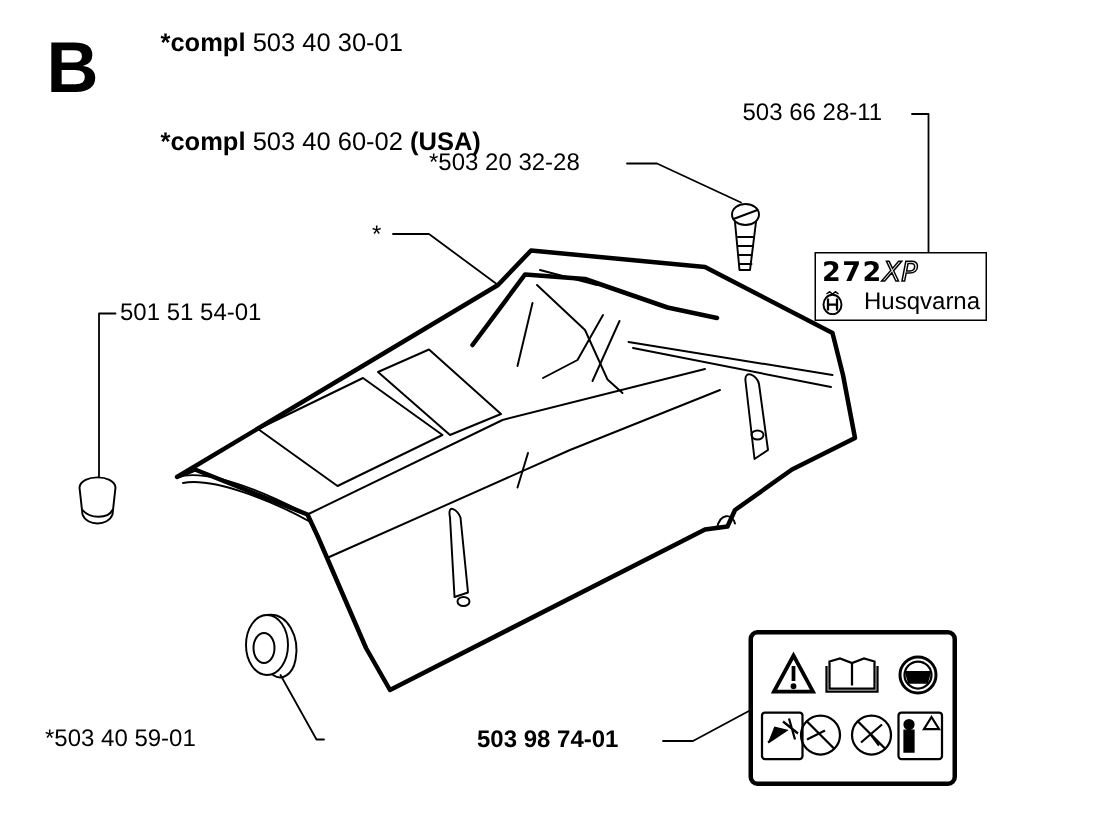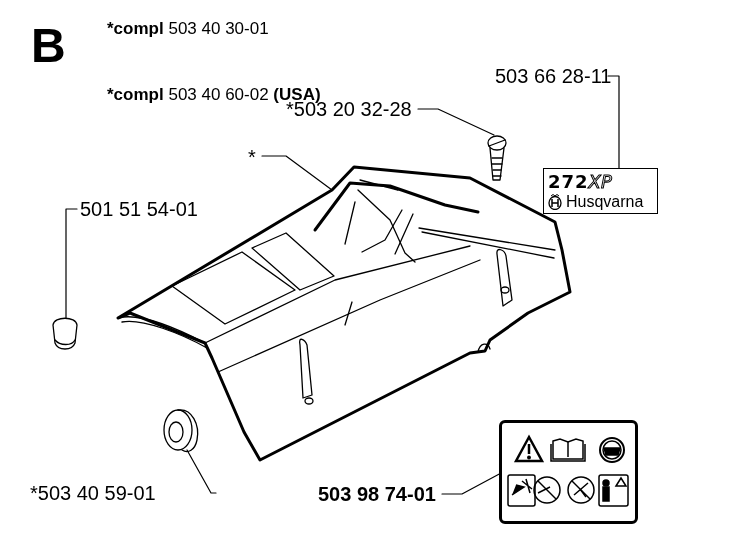--- a/index.html
+++ b/index.html
@@ -1,21 +1,21 @@
 <!DOCTYPE html>
 <html><head>
   <meta charset="utf-8">
   <style>
     html, body { margin: 0; padding: 0; background: #ffffff; }
     body { width: 734px; height: 559px; position: relative; overflow: hidden; font-family: "Liberation Sans", sans-serif; color: #000; }
     .abs { position: absolute; }
     .section-letter { left: 31px; top: 22px; font-size: 48px; font-weight: bold; line-height: 48px; }
     .header-line { font-size: 17px; line-height: 18px; white-space: nowrap; }
     .header-line b { font-weight: bold; }
-    .label { font-size: 20px; line-height: 18px; white-space: nowrap; }
+    .label { font-size: 16px; line-height: 18px; white-space: nowrap; }
     .label-bold { font-weight: bold; }
     svg.art { position: absolute; left: 0; top: 0; }
     .decal { border: 1px solid #000; background: #fff; }
     .decal-272 { font-family: "DejaVu Sans", sans-serif; font-weight: bold; font-size: 18px; letter-spacing: 1px; line-height: 22px; }
     .decal-xp { font-family: "DejaVu Sans", sans-serif; font-size: 18px; color: #fff; -webkit-text-stroke: 1px #000; font-style: italic; margin-top: 48px; }
     .decal-brand { font-size: 16px; line-height: 18px; }
     .warn-panel { border: 3px solid #000; border-radius: 6px; background: #fff; }
   </style>
 </head>
 <body>
@@ -100,21 +100,21 @@
 <div class="abs label" style="left:286px; top:100px;">*503 20 32-28</div>
 <div class="abs label" style="left:248px; top:148px;">*</div>
 <div class="abs label" style="left:80px; top:200px;">501 51 54-01</div>
 <div class="abs label" style="left:30px; top:484px;">*503 40 59-01</div>
 <div class="abs label label-bold" style="left:318px; top:485px;">503 98 74-01</div>
 
 <div class="abs decal" style="left:543px; top:168px; width:113px; height:44px;">
   <div style="position:absolute; left:4px; top:2px;">
     <span class="decal-272">272</span><span class="decal-xp">XP</span>
   </div>
-  <div style="position:absolute; left:4px; top:24px; display:flex; align-items:center; gap:4px;">
+  <div style="position:absolute; left:4px; top:24px; display:flex; align-items:center; gap:14px;">
     <svg width="14" height="16" viewBox="0 0 14 16">
       <ellipse cx="7" cy="9" rx="6" ry="6.5" fill="none" stroke="#000" stroke-width="1.3"></ellipse>
       <path d="M4,5 L4,13 M10,5 L10,13 M4,9 L10,9" stroke="#000" stroke-width="1.5"></path>
       <path d="M3,2 L5,0.5 L7,2 L9,0.5 L11,2" fill="none" stroke="#000" stroke-width="1"></path>
     </svg>
     <span class="decal-brand">Husqvarna</span>
   </div>
 </div>
 
 <div class="abs warn-panel" style="left:499px; top:420px; width:133px; height:98px;">

